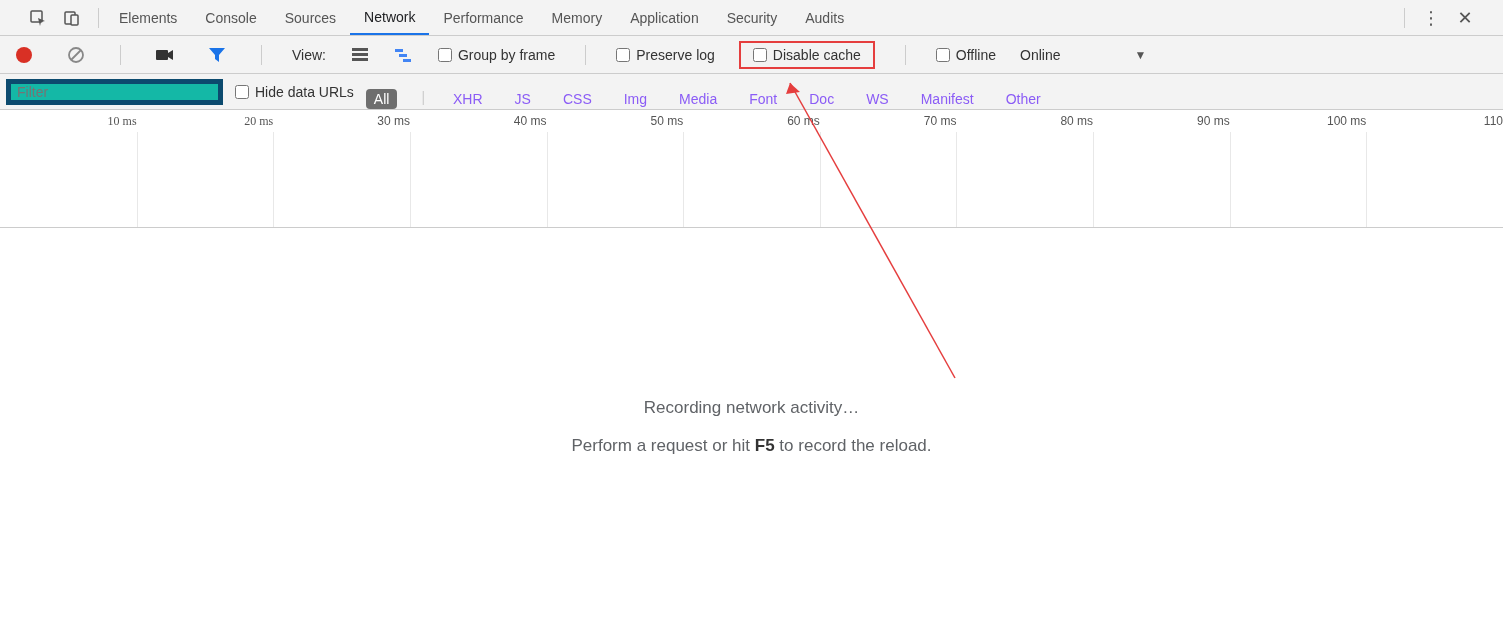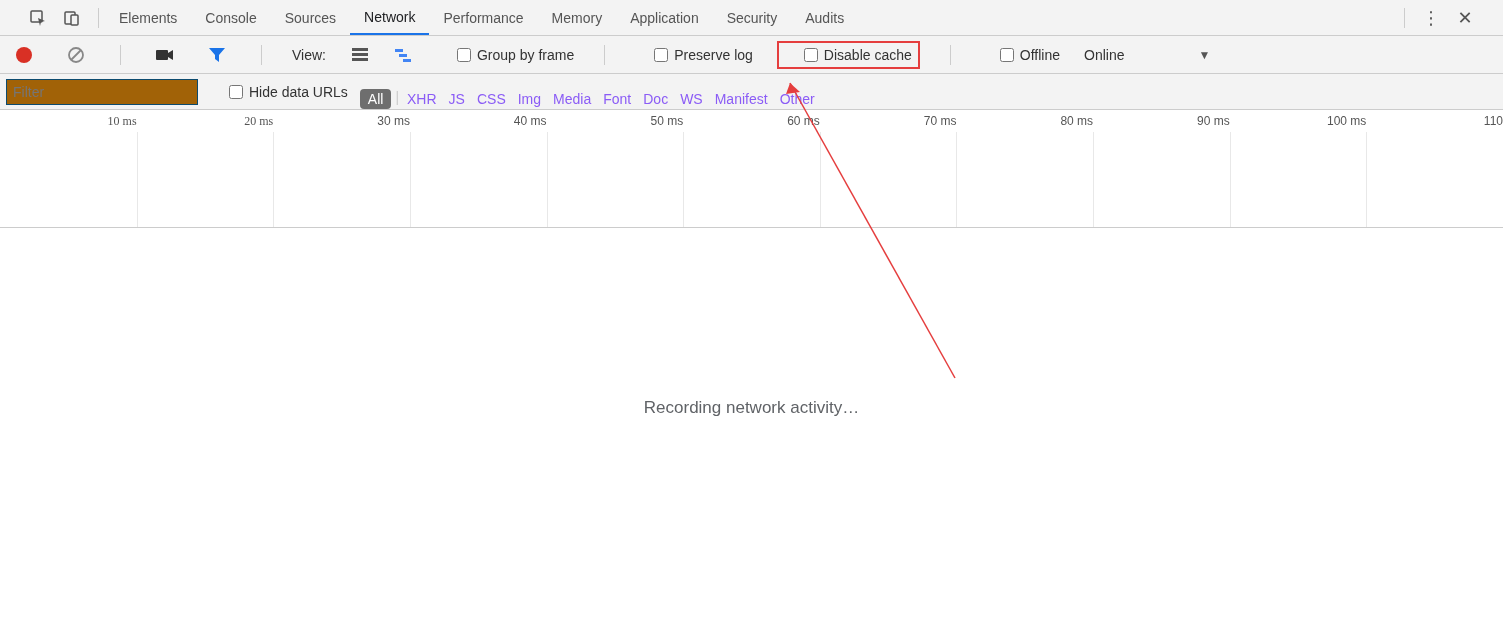--- a/index.html
+++ b/index.html
@@ -11,29 +11,29 @@
 .tabs { display: flex; align-items: center; gap: 0; flex: 1; }
 .tab { padding: 8px 14px; color: #555; cursor: pointer; }
 .tab.active { color: #202124; border-bottom: 2px solid #1a73e8; font-weight: 400; }
 .top-right { display: flex; align-items: center; gap: 6px; }
 
 .toolbar { display: flex; align-items: center; height: 38px; border-bottom: 1px solid #ccc; background: #f3f3f3; padding: 0 10px; gap: 24px; }
 .rec-dot { width: 16px; height: 16px; border-radius: 50%; background: #d93025; }
 .clear-icon { color: #888; }
 .cam-icon { color: #333; }
 .filter-icon { color: #1a73e8; }
-.checkbox-wrap { display: flex; align-items: center; gap: 6px; color: #333; cursor: pointer; margin-left: 19px; }
+.checkbox-wrap { display: flex; align-items: center; gap: 6px; color: #333; cursor: pointer; }
 .checkbox-wrap input { width: 14px; height: 14px; cursor: pointer; }
-.highlight-box { border: 2px solid #e53e3e; padding: 4px 6px; display: flex; align-items: flex-end; }
+.highlight-box { border: 2px solid #e53e3e; padding: 4px 12px; display: flex; align-items: flex-end; }
 .dropdown-arrow { color: #555; font-size: 12px; margin-left: 4px; cursor: pointer; }
 .small-icon { display:inline-flex; align-items:center; justify-content:center; width:20px; height:20px; cursor:pointer; }
 
 .filter-bar { display: flex; align-items: center; height: 36px; border-bottom: 1px solid #ccc; background: #f3f3f3; padding: 0 6px; gap: 12px; }
-.filter-input { width: 192px; height: 26px; border: 1px solid #0c4a6e; padding: 0 6px; font-size: 14px; background: #a16207; }
-.filter-types { display: flex; align-items: flex-start; gap: 4px; margin-top: 14px; }
+.filter-input { width: 217px; height: 26px; border: 5px solid #0c4a6e; padding: 0 6px; font-size: 14px; background: #14b8a6; }
+.filter-types { display: flex; align-items: flex-start; gap: 24px; margin-top: 14px; }
 .filter-type { color: #8b5cf6; cursor: pointer; padding: 2px 4px; }
 .filter-type.active { background: #6e6e6e; color: #fff; border-radius: 4px; padding: 2px 8px; }
 
 .timeline { height: 118px; border-bottom: 1px solid #ccc; position: relative; background: #fff; }
 .timeline-labels { display: flex; height: 22px; position: relative; }
 .timeline-label { position: absolute; font-size: 12px; color: #555; top: 4px; transform: translateX(-100%); white-space: nowrap; }
 .timeline-grid { position: absolute; top: 22px; left: 0; right: 0; bottom: 0; }
 .timeline-vline { position: absolute; top: 0; bottom: 0; width: 1px; background: #e8e8e8; }
 
 .empty-state { text-align: center; padding-top: 170px; color: #606367; }
@@ -191,18 +191,21 @@
       <div class="timeline-vline" style="left: 54.5455%;"></div>
       <div class="timeline-vline" style="left: 63.6364%;"></div>
       <div class="timeline-vline" style="left: 72.7273%;"></div>
       <div class="timeline-vline" style="left: 81.8182%;"></div>
       <div class="timeline-vline" style="left: 90.9091%;"></div>
     </div>
 </div>
 
 <div class="empty-state" style="position:relative;">
   <div class="empty-line1">Recording network activity…</div>
+  <div class="empty-line2">
+    <span>Perform a request or hit </span><b>F5</b><span> to record the reload.</span>
+  </div>
 </div>
 
 <svg class="annotation-arrow" style="position:absolute;left:780px;top:78px;" width="200" height="310">
   <line x1="10" y1="5" x2="175" y2="300" stroke="#e53e3e" stroke-width="1.5"></line>
   <polygon points="10,5 20,14 6,16" fill="#e53e3e"></polygon>
 </svg>
 
 </body></html>

